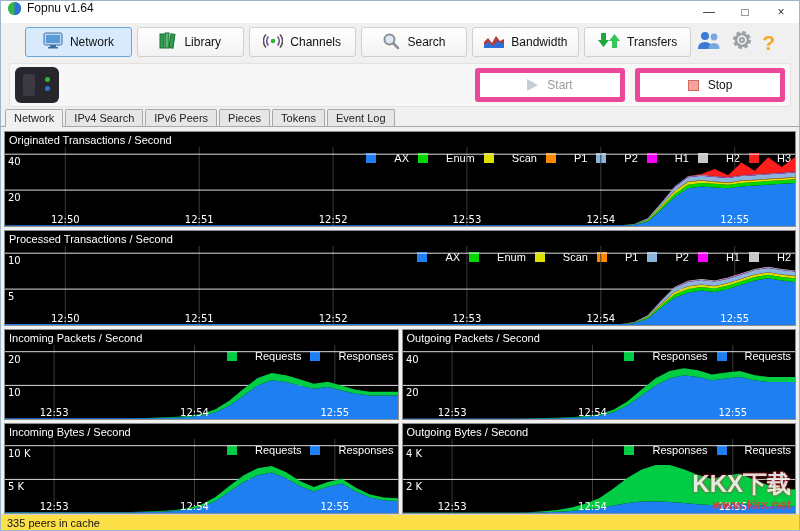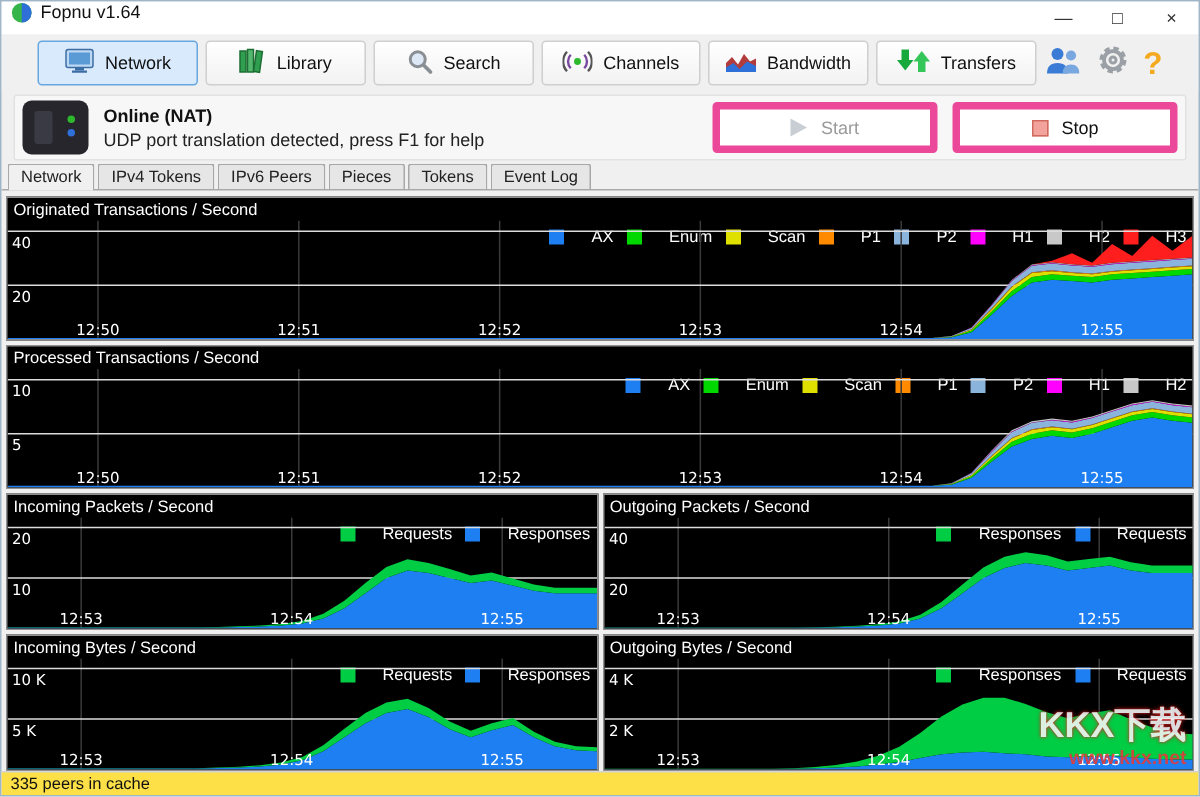--- a/index.html
+++ b/index.html
@@ -98,41 +98,41 @@
       <svg width="18" height="17" viewBox="0 0 18 17">
           <rect x="1" y="2" width="4" height="14" fill="#2f9e4f" stroke="#1c6e33"></rect>
           <rect x="6" y="1" width="4" height="15" fill="#53b86e" stroke="#1c6e33"></rect>
           <rect x="11" y="2" width="4" height="14" fill="#2f9e4f" stroke="#1c6e33" transform="rotate(8 13 9)"></rect>
         </svg>
     </span>
     <span>Library</span>
   </div>
   <div class="tb-btn">
     <span>
-      <svg width="18" height="18" viewBox="0 0 18 18">
-          <circle cx="7.5" cy="7.5" r="5" fill="#dce8f5" stroke="#8a8f94" stroke-width="2"></circle>
-          <line x1="11.5" y1="11.5" x2="16" y2="16" stroke="#8a8f94" stroke-width="2.5" stroke-linecap="round"></line>
-        </svg>
-    </span>
-    <span>Search</span>
-  </div>
-  <div class="tb-btn">
-    <span>
       <svg width="20" height="16" viewBox="0 0 20 16">
           <path d="M3 1.5 A9.5 9.5 0 0 0 3 14.5" stroke="#555" fill="none" stroke-width="1.6"></path>
           <path d="M17 1.5 A9.5 9.5 0 0 1 17 14.5" stroke="#555" fill="none" stroke-width="1.6"></path>
           <path d="M5.5 3.5 A6.5 6.5 0 0 0 5.5 12.5" stroke="#7a4aa0" fill="none" stroke-width="1.6"></path>
           <path d="M14.5 3.5 A6.5 6.5 0 0 1 14.5 12.5" stroke="#7a4aa0" fill="none" stroke-width="1.6"></path>
           <circle cx="10" cy="8" r="2.3" fill="#2db82d"></circle>
         </svg>
     </span>
     <span>Channels</span>
   </div>
   <div class="tb-btn">
     <span>
+      <svg width="18" height="18" viewBox="0 0 18 18">
+          <circle cx="7.5" cy="7.5" r="5" fill="#dce8f5" stroke="#8a8f94" stroke-width="2"></circle>
+          <line x1="11.5" y1="11.5" x2="16" y2="16" stroke="#8a8f94" stroke-width="2.5" stroke-linecap="round"></line>
+        </svg>
+    </span>
+    <span>Search</span>
+  </div>
+  <div class="tb-btn">
+    <span>
       <svg width="20" height="15" viewBox="0 0 20 15">
           <polygon points="0,15 0,9 4,5 8,10 12,3 16,8 20,6 20,15" fill="#b23b3b"></polygon>
           <polygon points="0,15 0,12 5,9 9,13 14,8 20,11 20,15" fill="#2e6fd8"></polygon>
         </svg>
     </span>
     <span>Bandwidth</span>
   </div>
   <div class="tb-btn">
     <span>
       <svg width="22" height="17" viewBox="0 0 22 17">
@@ -157,39 +157,35 @@
           <circle cx="11" cy="11" r="6" fill="none" stroke="#9aa0a6" stroke-width="2.5"></circle>
           <circle cx="11" cy="11" r="2" fill="none" stroke="#9aa0a6" stroke-width="2"></circle>
         </svg>
     </span>
     <span class="help-q">?</span>
   </div>
 </div>
 
 <div class="statuspanel">
   <div class="device"></div>
-  <div class="status-text">
-    <div class="l1">Online (NAT)</div>
-    <div class="l2">UDP port translation detected, press F1 for help</div>
-  </div>
   <div class="panel-btns">
     <div class="panel-btn disabled">
       <span class="play-tri"></span>
       <span>Start</span>
     </div>
     <div class="panel-btn">
       <span class="stop-sq"></span>
       <span>Stop</span>
     </div>
   </div>
 </div>
 
 <div class="tabs">
   <span class="tab active">Network</span>
-  <span class="tab">IPv4 Tokens</span>
+  <span class="tab">IPv4 Search</span>
   <span class="tab">IPv6 Peers</span>
   <span class="tab">Pieces</span>
   <span class="tab">Tokens</span>
   <span class="tab">Event Log</span>
 </div>
 
 <div class="charts">
   <div class="chart big">
     <div class="chart-header">
       <span class="chart-title">Originated Transactions / Second</span>

